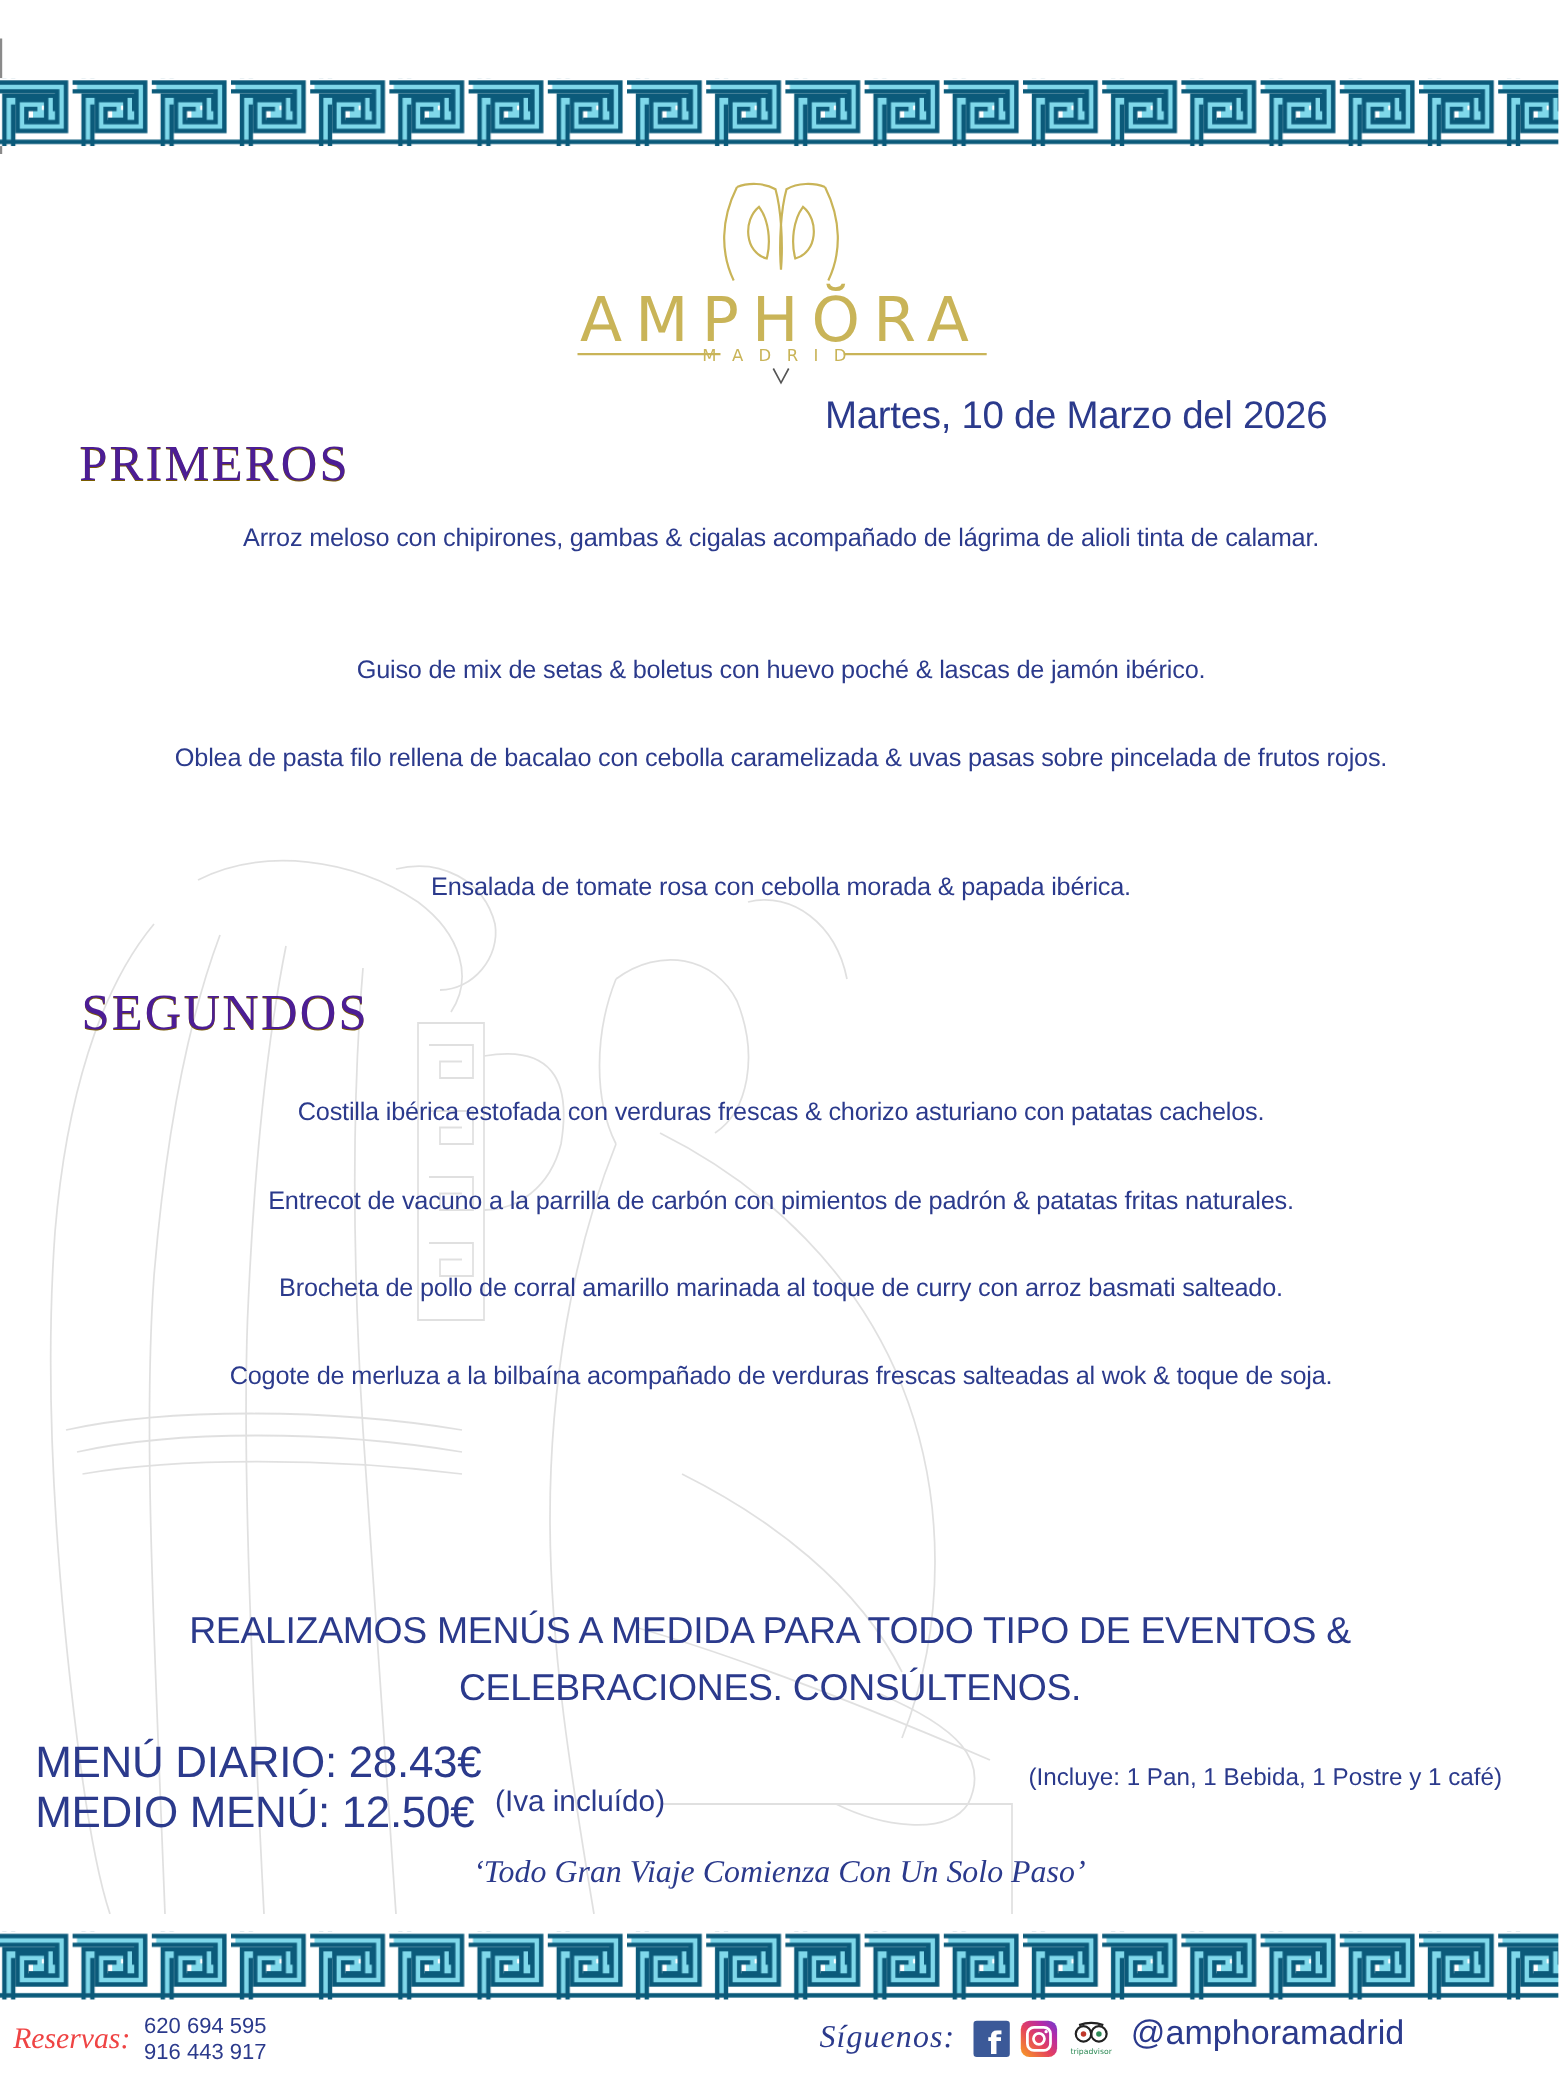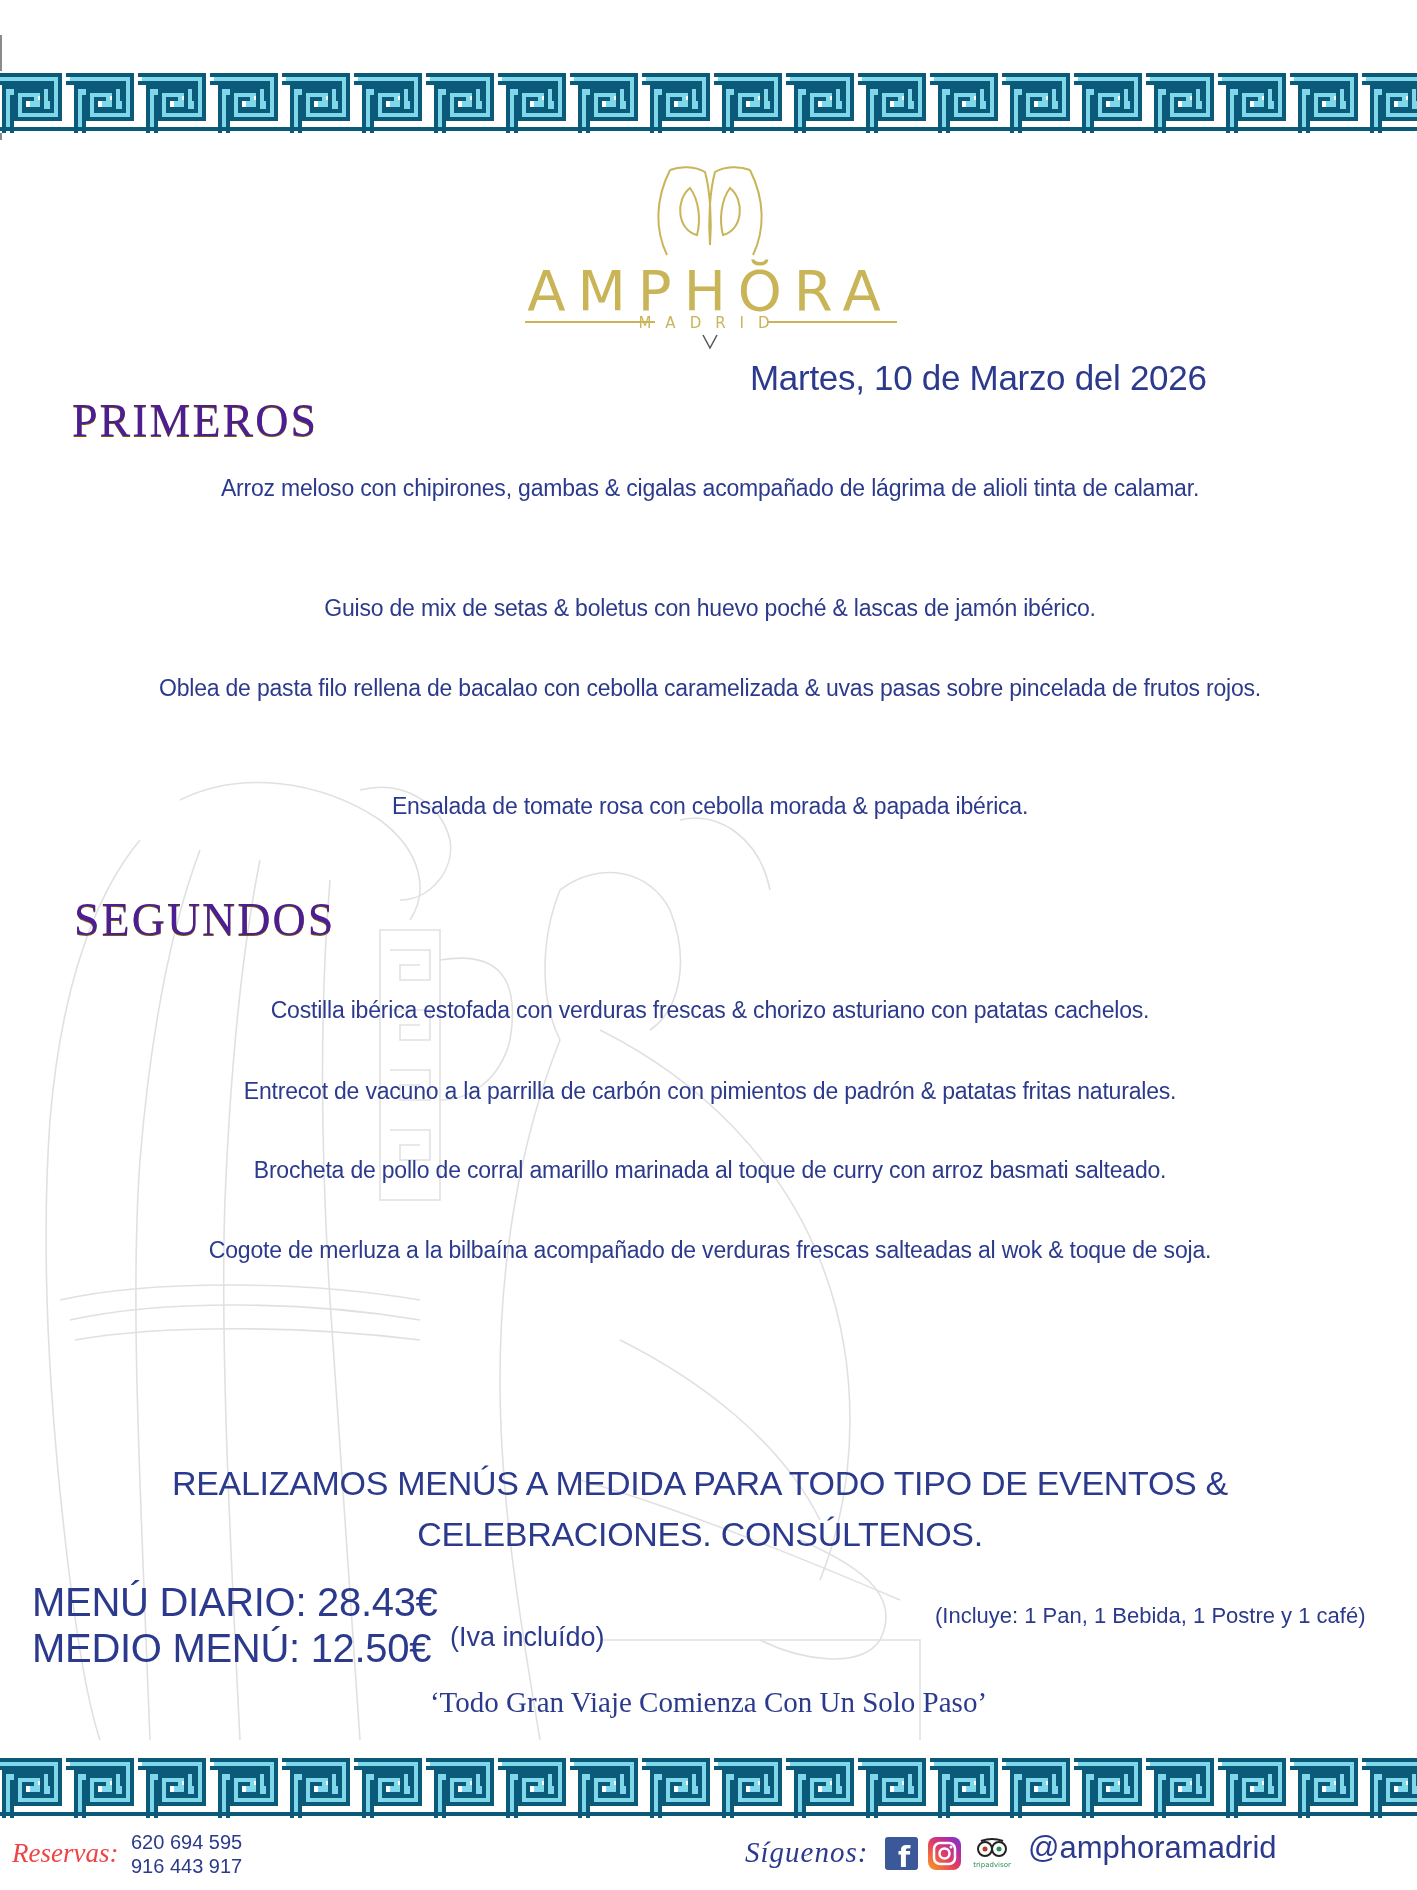--- a/index.html
+++ b/index.html
@@ -35,21 +35,21 @@
   .promo { position: absolute; left: 100px; width: 1200px; top: 1458px; text-align: center;
            font-size: 34px; line-height: 51px; color: #2b3a8c; letter-spacing: -0.3px; }
 
   .price { position: absolute; font-size: 40px; color: #2b3a8c; letter-spacing: -0.3px; }
   .price1 { left: 32px; top: 1580px; }
   .price2 { left: 32px; top: 1626px; }
   .iva { position: absolute; left: 450px; top: 1622px; font-size: 27px; color: #2b3a8c; }
   .includes { position: absolute; left: 935px; top: 1603px; font-size: 22px; color: #2b3a8c; }
 
   .motto { position: absolute; left: 0; width: 1417px; top: 1686px; text-align: center;
-           font-family: "Liberation Serif", "DejaVu Serif", serif; 
+           font-family: "Liberation Serif", "DejaVu Serif", serif; font-style: italic;
            font-size: 29px; color: #2b3a8c; }
 
   .reservas-label { position: absolute; left: 12px; top: 1838px; font-family: "Liberation Serif", "DejaVu Serif", serif;
                     font-style: italic; font-size: 27px; color: #ef4444; }
   .phones { position: absolute; left: 131px; top: 1830px; font-size: 20px; line-height: 24px; color: #2b3a8c; }
 
   .follow-label { position: absolute; left: 745px; top: 1836px; font-family: "Liberation Serif", "DejaVu Serif", serif;
                   font-style: italic; font-size: 29px; color: #2b3a8c; letter-spacing: 1px; }
   .social { position: absolute; top: 1837px; width: 33px; height: 33px; }
   .fb { left: 885px; background: #3b5998; border-radius: 3px; }

